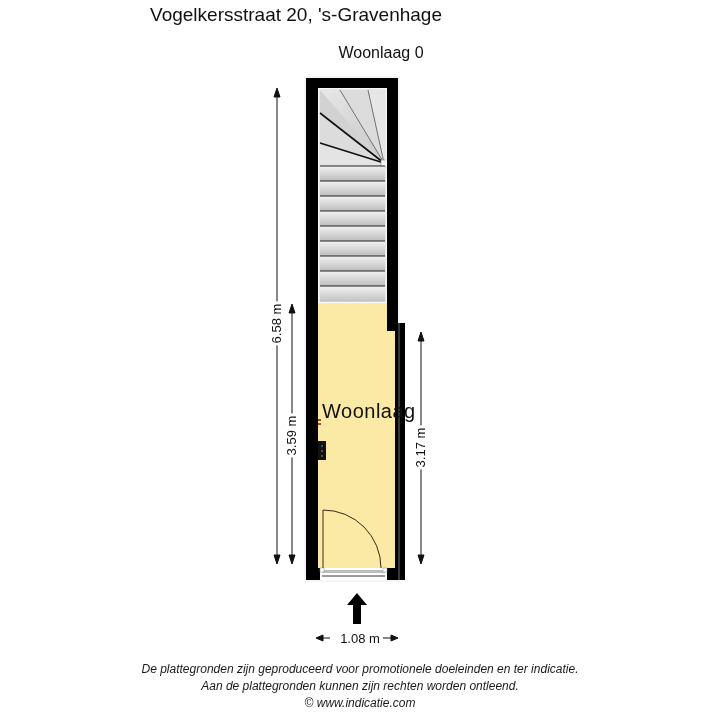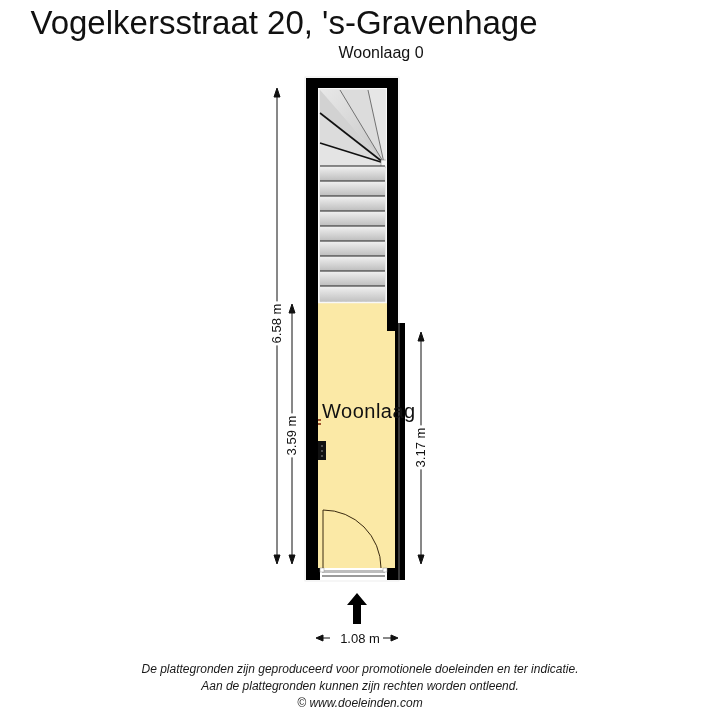--- a/index.html
+++ b/index.html
@@ -1,17 +1,17 @@
 <!DOCTYPE html>
 <html><head>
 <meta charset="utf-8">
 <style>
   html, body { margin:0; padding:0; background:#ffffff; }
   body { width:720px; height:720px; position:relative; overflow:hidden; font-family:"Liberation Sans", sans-serif; color:#111; }
-  .title { position:absolute; left:0; width:640px; top:4px; text-align:center; font-size:33px; letter-spacing:0px; padding-right:-10px; }
+  .title { position:absolute; left:0; width:640px; top:4px; text-align:center; font-size:19px; letter-spacing:0px; padding-right:-10px;padding-left:12px; }
   .title span { display:inline-block; transform:translateX(-36px); }
   .subtitle { position:absolute; left:0; width:720px; top:44px; text-align:center; font-size:16px;margin-left:21px; }
   .subtitle span { display:inline-block; transform:translateX(0px); }
   .plan { position:absolute; left:0; top:0; width:720px; height:720px; }
   .room-label { position:absolute; left:322px; top:400px; font-size:20px; letter-spacing:0.5px; }
   .dim-v { position:absolute; font-size:13px; transform:rotate(-90deg); transform-origin:center; background:#fff; padding:0 2px; white-space:nowrap; }
   .dim-h { position:absolute; left:300px; width:120px; top:631px; text-align:center; font-size:13px; }
   .footer { position:absolute; left:0; width:720px; top:661px; text-align:center; font-size:12px; font-style:italic; line-height:17px; color:#1a1a1a; }
 </style>
 </head>
@@ -140,14 +140,14 @@
 <div class="room-label">Woonlaag</div>
 
 <div class="dim-v" style="left:255px; top:316px;">6.58 m</div>
 <div class="dim-v" style="left:270px; top:428px;">3.59 m</div>
 <div class="dim-v" style="left:399px; top:440px;">3.17 m</div>
 <div class="dim-h">1.08 m</div>
 
 <div class="footer">
   <div>De plattegronden zijn geproduceerd voor promotionele doeleinden en ter indicatie.</div>
   <div>Aan de plattegronden kunnen zijn rechten worden ontleend.</div>
-  <div>© www.doeleinden.com</div>
+  <div>© www.indicatie.com</div>
 </div>
 
 </body></html>

